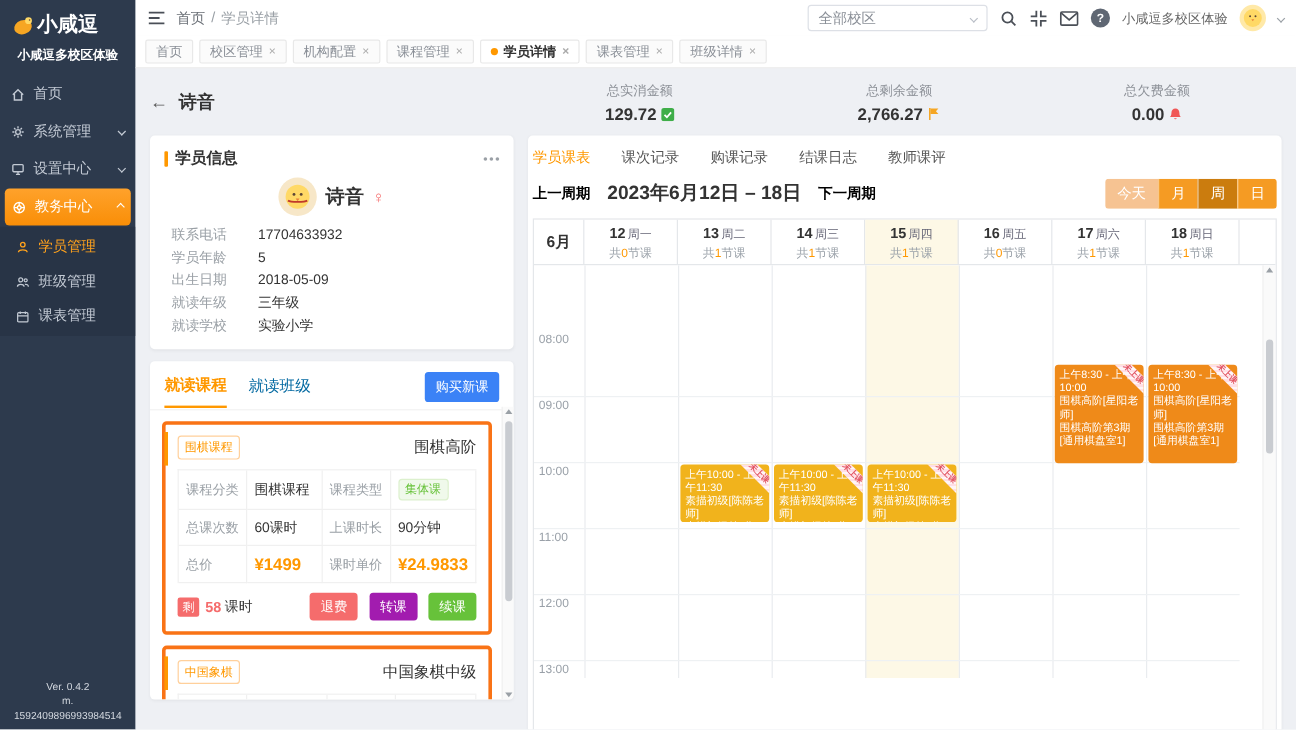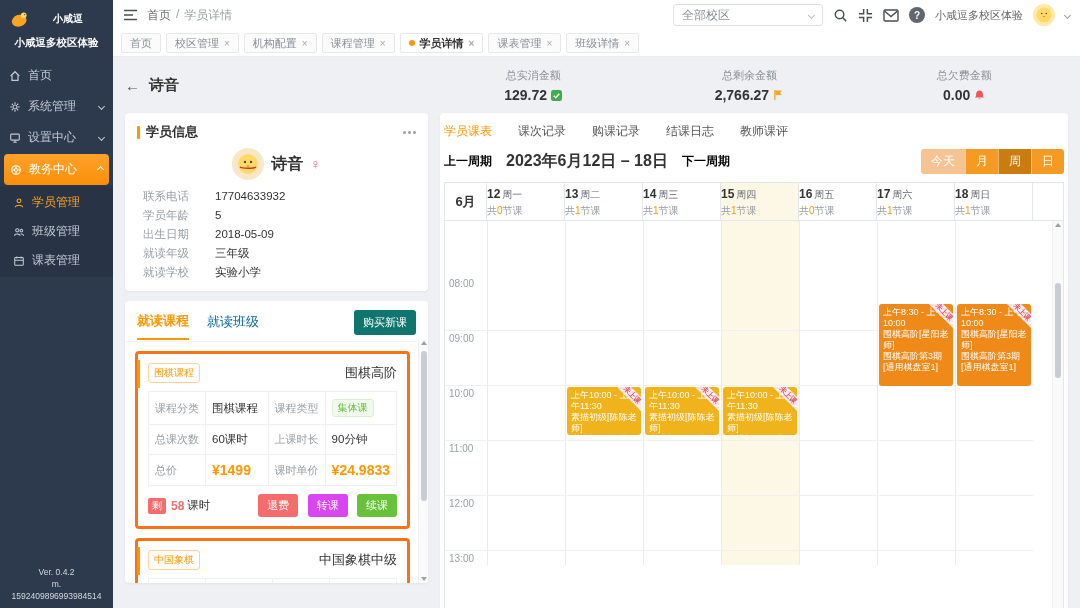--- a/index.html
+++ b/index.html
@@ -2,21 +2,21 @@
 <html><head>
 <meta charset="utf-8">
 <style>
   *{box-sizing:border-box;margin:0;padding:0}
   html,body{width:1080px;height:608px;overflow:hidden}
   body{font-family:"Liberation Sans","DejaVu Sans",sans-serif;font-size:12px;color:#333;background:#eef0f4}
   .app{display:flex;width:1080px;height:608px}
 
   
   .sidebar{width:113px;background:#2d3a4d;display:flex;flex-direction:column;flex-shrink:0;color:#c3cad4}
-  .logo-row{display:flex;align-items:center;gap:23px;padding:9px 8px 2px 10px;color:#fff;font-weight:bold;font-size:10px}
+  .logo-row{display:flex;align-items:center;gap:1px;padding:9px 8px 2px 10px;color:#fff;font-weight:bold;font-size:17px}
   .org{color:#fff;font-weight:bold;font-size:10.5px;text-align:center;padding:5px 2px 10px}
   .mi{height:31px;display:flex;align-items:center;padding:0 9px;gap:7px;font-size:12px;color:#c3cad4;cursor:pointer}
   .mi svg,.smi svg{flex-shrink:0}
   .mi.active-block{background:linear-gradient(180deg,#ffa22b,#f98e07);color:#fff;border-radius:4px;margin:1px 4px;height:31px;padding:0 6px}
   .chev{width:5px;height:5px;border-right:1.4px solid currentColor;border-bottom:1.4px solid currentColor;margin-left:auto;flex-shrink:0}
   .chev.down{transform:rotate(45deg)}
   .chev.up{transform:rotate(-135deg)}
   .submenu{background:#283446;padding:2px 0}
   .smi{height:29px;display:flex;align-items:center;padding:0 9px 0 13px;gap:7px;font-size:12px;color:#c3cad4;cursor:pointer}
   .smi.active{color:#ffa21d}
@@ -70,39 +70,39 @@
   .info{padding:0 18px}
   .irow{display:flex;font-size:11.5px;line-height:19px}
   .irow .il{width:72px;color:#9aa0a6;flex-shrink:0}
   .irow .iv{color:#333}
 
   
   .card2{flex:1;overflow:hidden;position:relative;display:flex;flex-direction:column}
   .ctabs{display:flex;align-items:center;padding:9px 12px 0;border-bottom:1px solid #f2f2f2}
   .ctab{margin-right:18px;padding-bottom:8px;font-size:13px;color:#0369a1;cursor:pointer}
   .ctab.active{color:#ff9800;font-weight:bold;border-bottom:2px solid #ff9800}
-  .buy-btn{margin-left:auto;margin-bottom:6px;background:#0f766e;color:#fff;font-size:11px;padding:5px 9px;border-radius:3px;border:none;cursor:pointer}
+  .buy-btn{margin-left:auto;margin-bottom:6px;background:#3b82f6;color:#fff;font-size:11px;padding:5px 9px;border-radius:3px;border:none;cursor:pointer}
   .course-list{padding:9px 18px 0 10px;overflow:hidden;flex:1}
   .course{border:3px solid #f97316;border-radius:4px;padding:9px 10px;position:relative;margin-bottom:9px;background:#fff}
   .course::before{content:"";position:absolute;left:-1px;top:6px;width:3px;height:28px;background:#ff9800}
   .c-hd{display:flex;justify-content:space-between;align-items:center;margin-bottom:8px}
   .c-badge{color:#ff9800;border:1px solid #ffd09b;border-radius:3px;font-size:10px;padding:2px 5px}
   .c-title{font-size:13px;color:#333}
   .c-grid{display:grid;grid-template-columns:57px 1fr 57px 1fr;border-top:1px solid #f0f0f0;border-left:1px solid #f0f0f0}
   .cell{border-right:1px solid #f0f0f0;border-bottom:1px solid #f0f0f0;padding:7px 6px;display:flex;align-items:center;min-height:29px}
   .cell.cl{color:#9aa0a6;font-size:11px}
   .cell.cv{color:#333;font-size:11.5px}
   .cell .price{font-size:14px;color:#ff9800;font-weight:bold}
   .type-badge{background:#f0f9eb;color:#67c23a;border:1px solid #dcf0cd;font-size:10px;padding:1px 5px;border-radius:3px}
   .c-foot{display:flex;align-items:center;margin-top:8px}
   .remain-tag{background:#f56c6c;color:#fff;font-size:10px;padding:1px 4px;border-radius:2px;margin-right:5px}
   .remain-num{color:#f56c6c;font-weight:bold;margin-right:3px;font-size:12px}
   .remain-unit{color:#333;font-size:11.5px}
   .abtn{color:#fff;font-size:11px;padding:4px 9px;border-radius:3px;margin-left:6px;border:none;cursor:pointer}
-  .abtn.refund{background:#f56c6c}.abtn.transfer{background:#d946ef}.abtn.renew{background:#67c23a}
+  .abtn.refund{background:#f56c6c}.abtn.transfer{background:#a21caf}.abtn.renew{background:#67c23a}
 
   
   .vscroll{position:absolute;width:10px;background:#fafafa;border-left:1px solid #f0f0f0;display:flex;flex-direction:column;align-items:center;justify-content:space-between;padding:2px 0}
   .tri-up{width:0;height:0;border-left:3px solid transparent;border-right:3px solid transparent;border-bottom:4px solid #9aa0a6}
   .tri-down{width:0;height:0;border-left:3px solid transparent;border-right:3px solid transparent;border-top:4px solid #9aa0a6}
   .thumb{position:absolute;left:2px;width:6px;background:#c9ccd1;border-radius:3px}
   .c2-sb{right:0;top:38px;bottom:0}
   .c2-sb .thumb{top:12px;height:150px}
 
   
@@ -117,21 +117,21 @@
   .vgroup{display:flex;margin-left:auto;border-radius:3px;overflow:hidden}
   .vb{height:25px;padding:0 10px;color:#fff;font-size:12px;display:flex;align-items:center;cursor:pointer;border-left:1px solid rgba(255,255,255,.45)}
   .vb:first-child{border-left:none}
   .vb.today{background:#f6c392}
   .vb.mid{background:#f59b23}
   .vb.sel{background:#cb7c0e}
 
   .cal{border:1px solid #e4e7ea;position:relative;flex:1;overflow:hidden}
   .cal-head{display:flex;height:38px;border-bottom:1px solid #e4e7ea}
   .ch-month{width:42px;display:flex;align-items:center;justify-content:center;font-weight:bold;font-size:13px;color:#333;border-right:1px solid #e4e7ea;flex-shrink:0}
-  .ch-day{width:78px;border-right:1px solid #e4e7ea;text-align:left;padding-top:4px;flex-shrink:0}
+  .ch-day{width:78px;border-right:1px solid #e4e7ea;text-align:center;padding-top:4px;flex-shrink:0}
   .ch-day.today{background:#fdf8e6}
   .ch-day .d1{font-size:12px;color:#333}
   .ch-day .d1 b{font-weight:bold}
   .ch-day .d1 .wk{font-size:10px;color:#667;margin-left:2px}
   .ch-day .d2{font-size:10px;color:#99a0a8;margin-top:2px}
   .ch-day .d2 .n{color:#ff9800}
   .ch-fill{flex:1}
   .cal-body{position:relative;height:344px;overflow:hidden}
   .today-col{position:absolute;left:276px;width:78px;top:0;bottom:0;background:#fdf8e6}
   .vline{position:absolute;top:0;bottom:0;width:0;border-left:1px solid #e9ecef}

